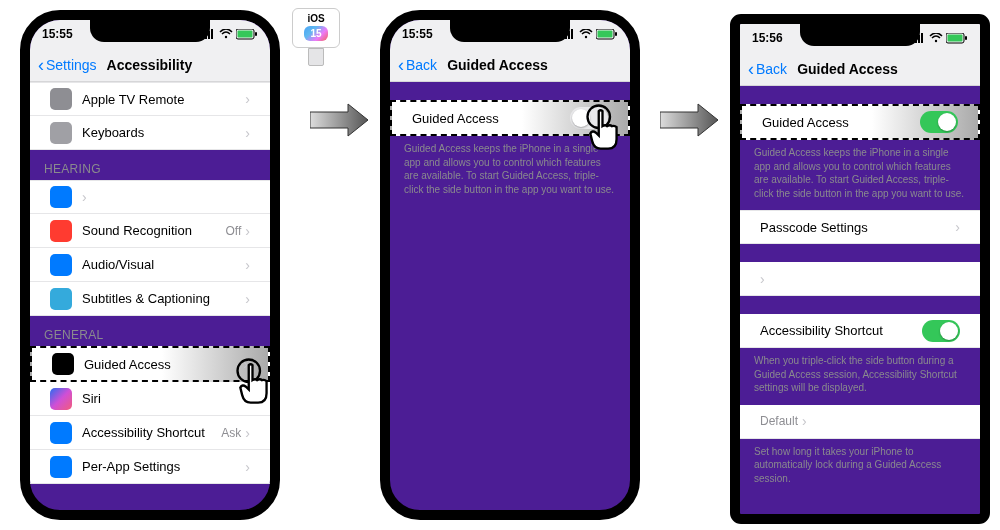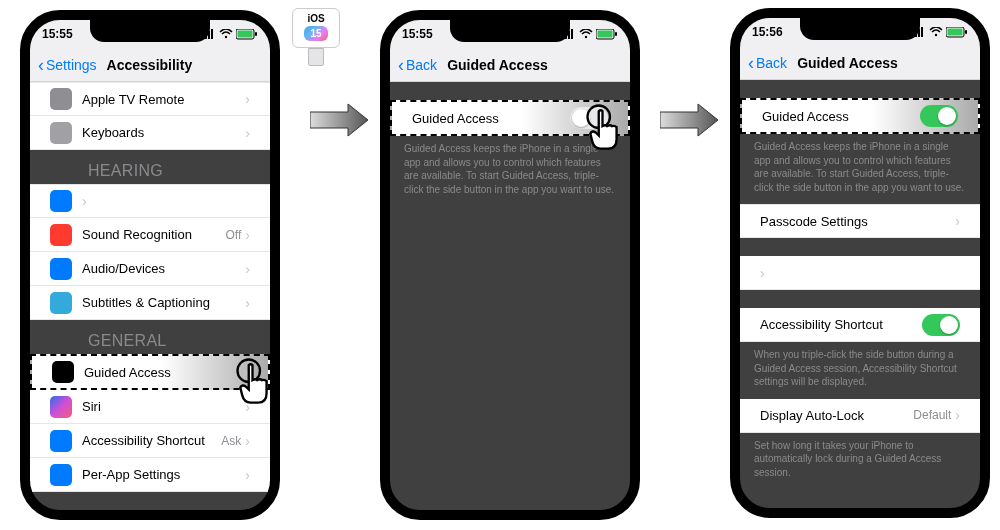--- a/index.html
+++ b/index.html
@@ -9,26 +9,26 @@
     width: 1000px;
     height: 530px;
     position: relative;
   }
   .phone {
     position: absolute;
     width: 260px;
     height: 510px;
     border: 10px solid #000;
     border-radius: 40px;
-    background: #404040;
+    background: #4c1d95;
     overflow: hidden;
   }
   .phone.p1 { left: 20px; top: 10px; }
   .phone.p2 { left: 380px; top: 10px; }
-  .phone.p3 { left: 730px; top: 8px; }
+  .phone.p3 { left: 730px; top: 14px; border-radius: 11px; }
 
   .notch {
     position: absolute;
     top: 0; left: 50%;
     transform: translateX(-50%);
     width: 120px; height: 22px;
     background: #000;
     border-radius: 0 0 14px 14px;
     z-index: 100;
   }
@@ -51,26 +51,25 @@
     background: #f0f0f2;
     border-bottom: 1px solid #d6d6d8;
     font-size: 14px;
   }
   .nav .back { color:#007aff; display:flex; align-items:center; gap:2px; }
   .nav .back .chev { font-size:18px; line-height:1; }
   .nav .title { font-weight:600; margin-left:10px; flex:1; text-align:left; }
   .content { height: calc(100% - 62px); overflow:hidden; }
 
   .section-label {
-    font-size: 16px;
+    font-size: 12px;
     color: #8a8a8e;
     text-transform: uppercase;
     padding: 12px 14px 4px;
     letter-spacing: .3px;
-    margin-left: 44px;
   }
   .row {
     display:flex; align-items:center;
     background:#fff;
     height: 34px;
     padding: 0 20px;
     border-bottom: 1px solid #e6e6e8;
     font-size: 13px;
   }
   .row:first-of-type { border-top:1px solid #e6e6e8; }
@@ -250,21 +249,21 @@
           <span class="chev">›</span>
         </div>
         <div class="row">
           <span class="icon i-red"></span>
           <span class="label">Sound Recognition</span>
           <span class="value">Off</span>
           <span class="chev">›</span>
         </div>
         <div class="row">
           <span class="icon i-blue"></span>
-          <span class="label">Audio/Devices</span>
+          <span class="label">Audio/Visual</span>
           <span class="chev">›</span>
         </div>
         <div class="row">
           <span class="icon i-cyan"></span>
           <span class="label">Subtitles &amp; Captioning</span>
           <span class="chev">›</span>
         </div>
       </div>
     <div class="section-label">GENERAL</div>
     <div id="s1gen">
@@ -395,19 +394,18 @@
 
     <div class="row">
       <span class="label">Accessibility Shortcut</span>
       <span class="toggle on">
           <span class="knob"></span>
         </span>
     </div>
     <div class="desc">When you triple-click the side button during a Guided Access session, Accessibility Shortcut settings will be displayed.</div>
 
     <div class="row">
-      <span class="label">Display Auto-Lock</span>
       <span class="value">Default</span>
       <span class="chev">›</span>
     </div>
     <div class="desc">Set how long it takes your iPhone to automatically lock during a Guided Access session.</div>
   </div>
 </div>
 
 </body></html>

